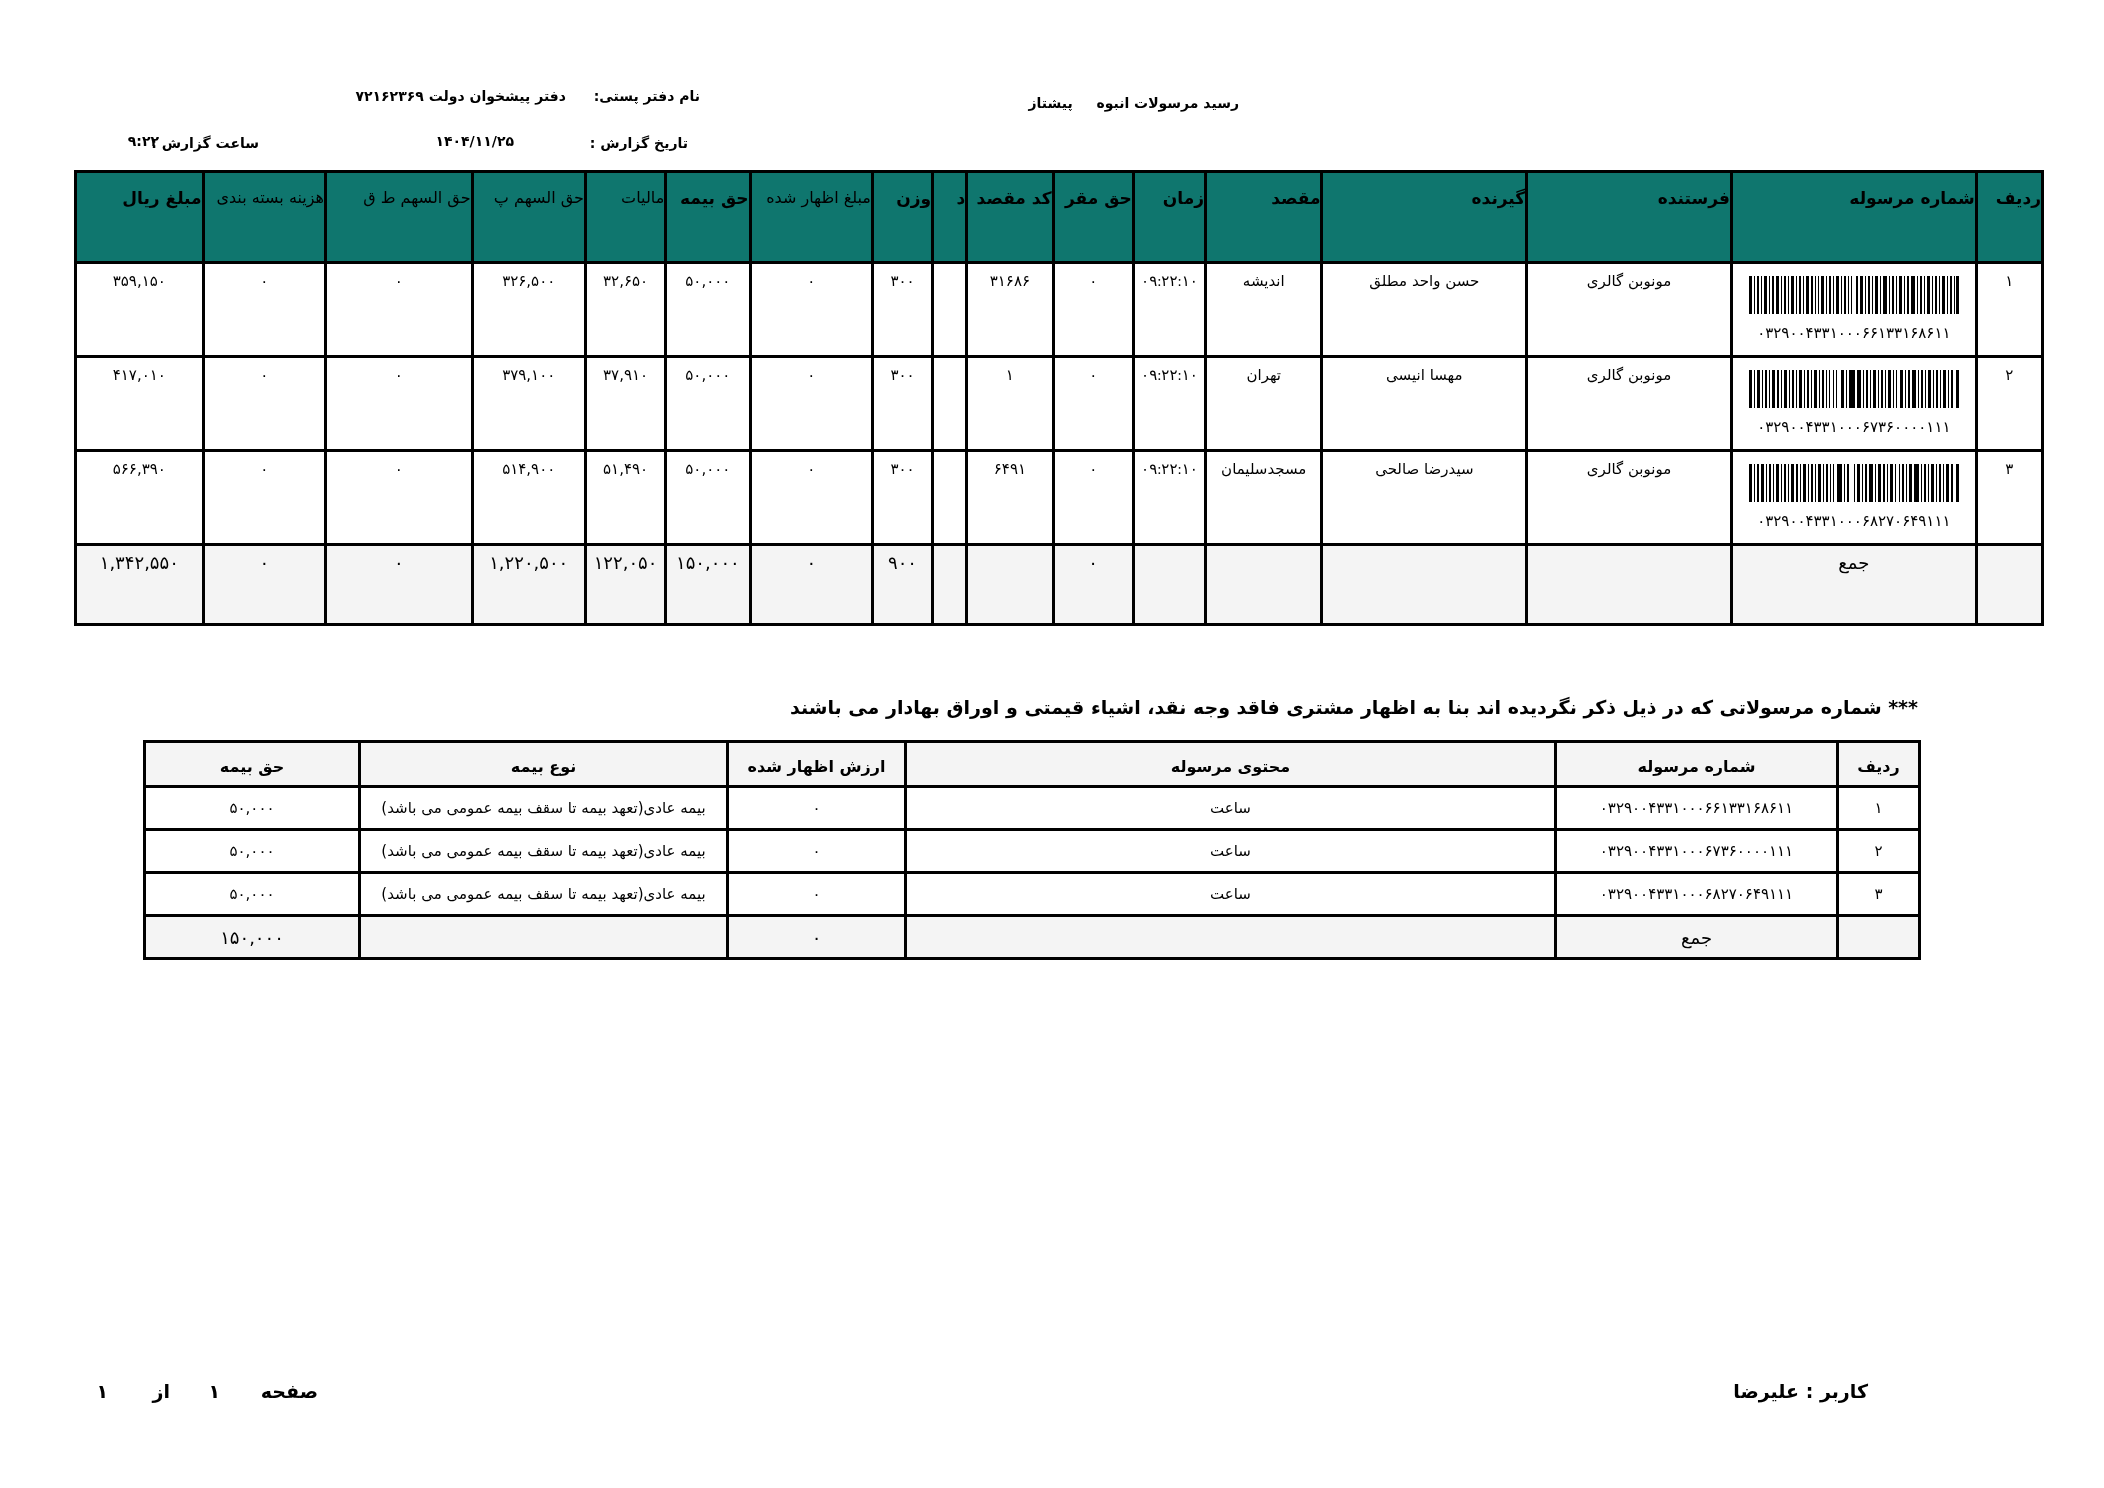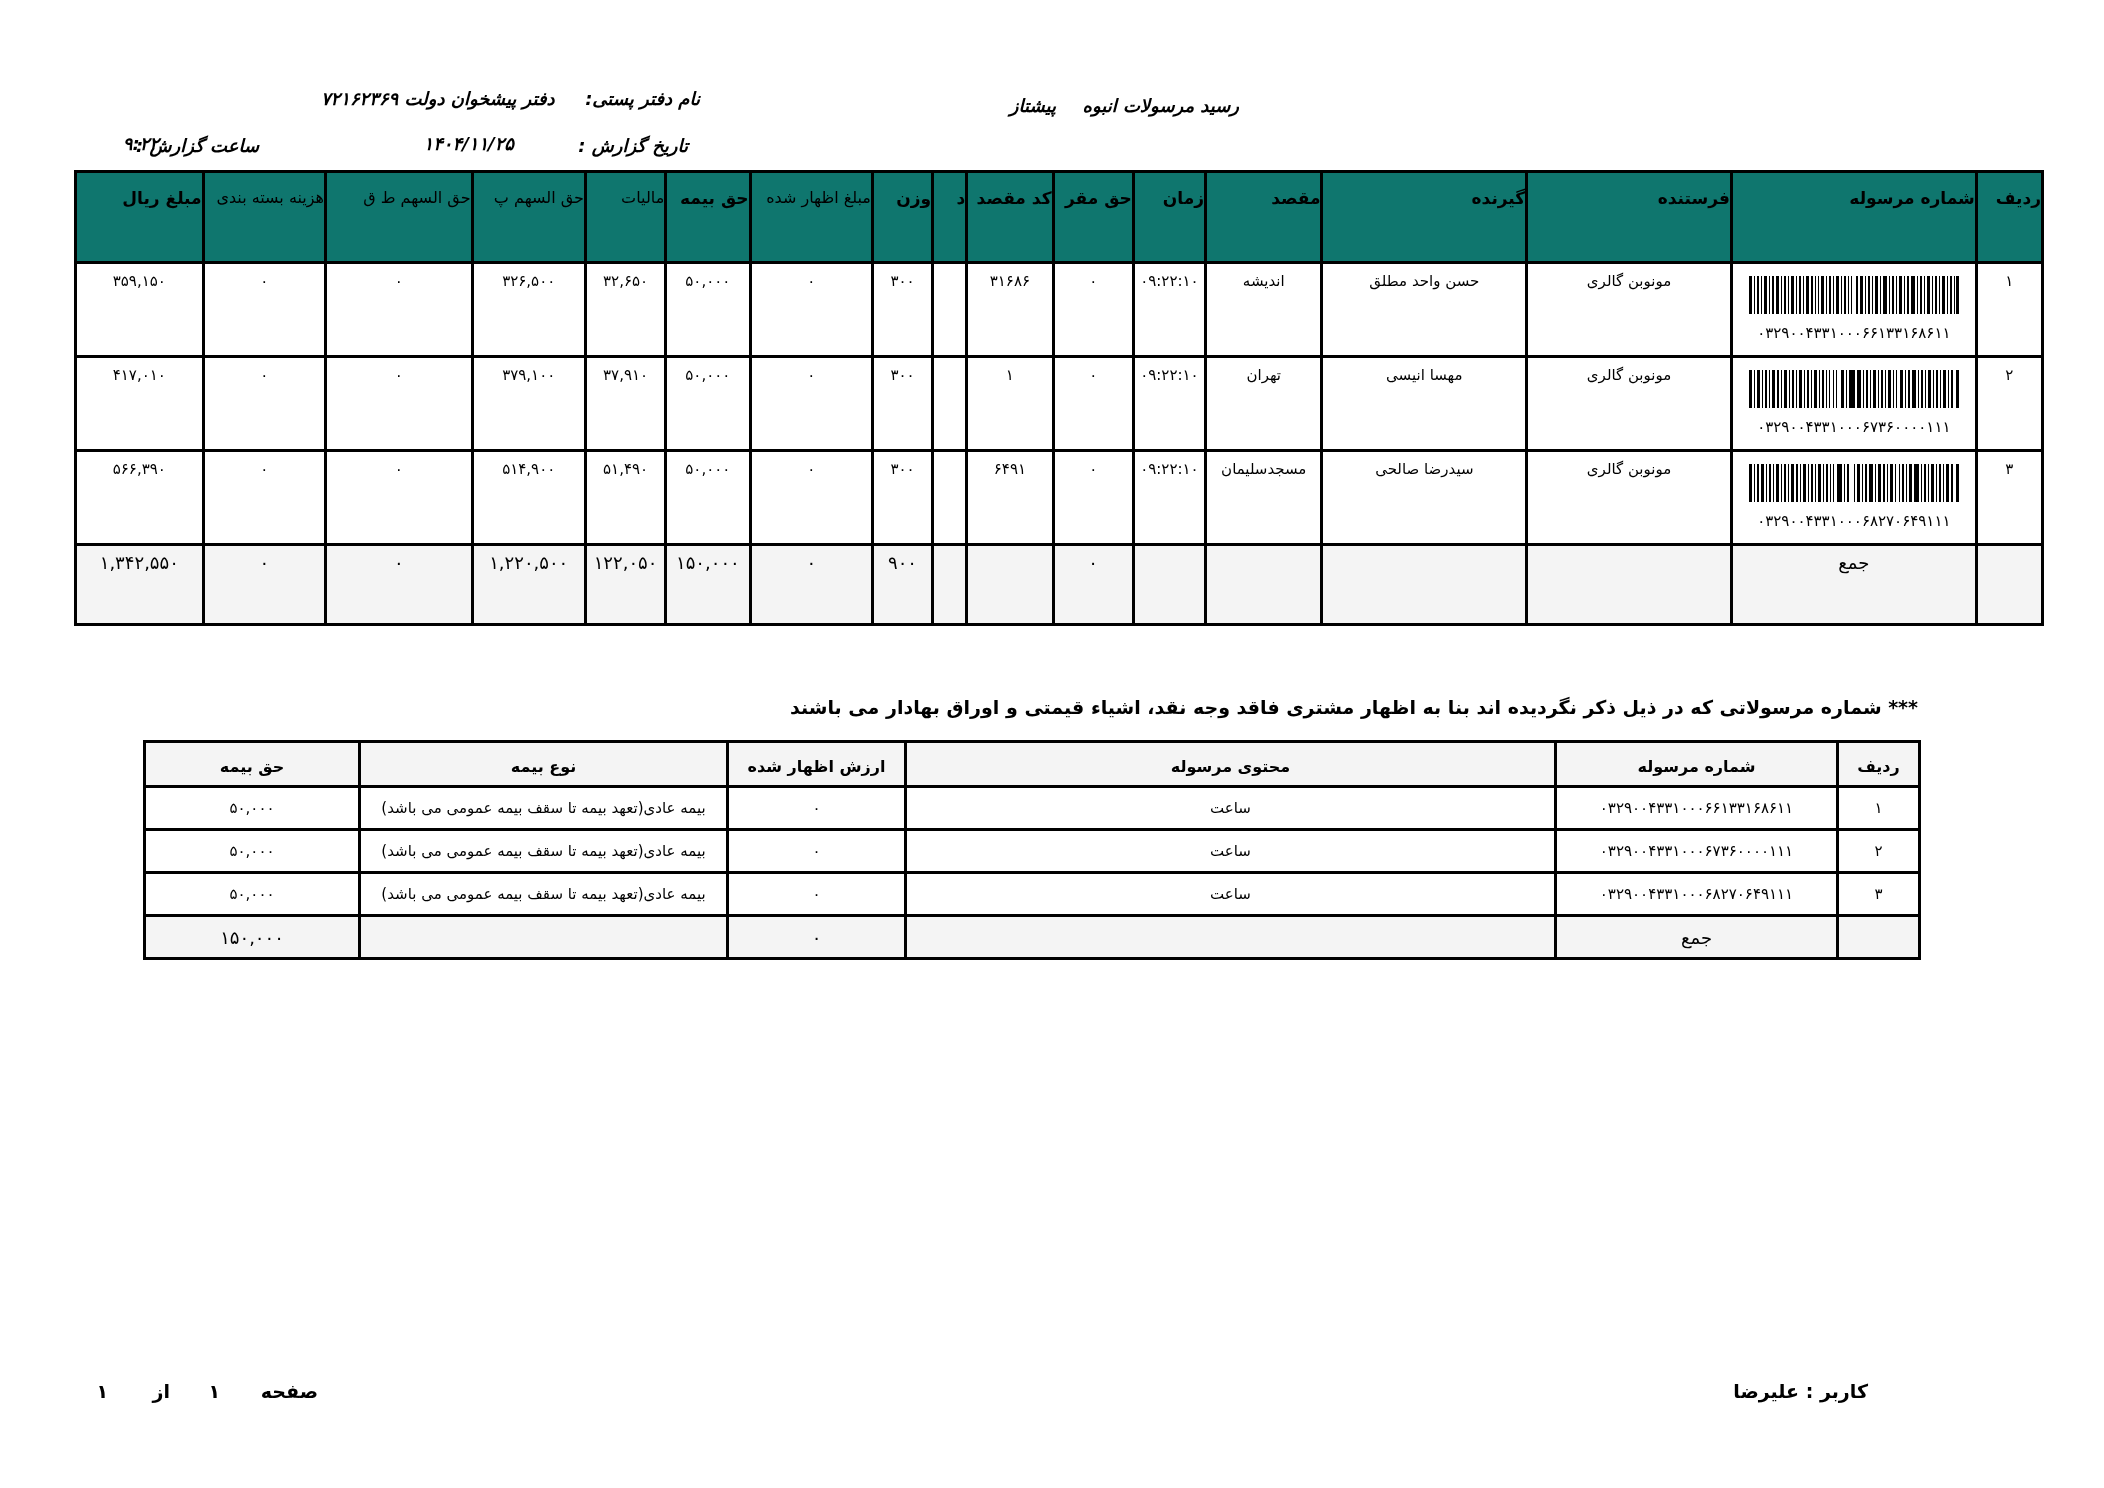--- a/index.html
+++ b/index.html
@@ -1,32 +1,32 @@
 <!DOCTYPE html>
 <html><head>
   <meta charset="utf-8">
   <style>
     html, body { margin:0; padding:0; background:#ffffff; }
     body { width:2104px; height:1488px; position:relative; overflow:hidden;
            font-family:"DejaVu Sans", sans-serif; color:#000; direction:rtl; }
     .abs { position:absolute; }
-    .hdr-text { font-size:18px; font-weight:bold; white-space:nowrap;font-style:italic; }
+    .hdr-text { font-size:14px; font-weight:bold; white-space:nowrap; }
 
     table { border-collapse:collapse; position:absolute; direction:rtl; table-layout:fixed; }
     td, th { border:3px solid #000; padding:0; text-align:center; vertical-align:top; }
 
     
     #main-table { left:74px; top:170px; width:1970px; }
     #main-table th { background:#0f766e; height:78px; font-size:17px; font-weight:bold; padding-top:10px; line-height:30px;text-align:right; }
     #main-table th.light { font-weight:normal; font-size:16px; }
     #main-table td { height:83px; font-size:15px; padding-top:8px; }
     #main-table tr.total td { background:#f4f4f4; height:76px; font-size:18px; padding-top:1px; line-height:32px; }
     .barcode { width:210px; height:38px; margin:4px auto 6px auto; }
     .serial { font-size:15px; letter-spacing:0.5px; direction:ltr; }
-    .time { font-size:12px; }
+    .time { font-size:12px;font-family:Liberation Serif, serif; }
 
     
     #note { right:186px; top:696px; font-size:19px; font-weight:bold; white-space:nowrap;margin-left:16px; }
 
     
     #ins-table { left:143px; top:740px; width:1775px; }
     #ins-table th { background:#f4f4f4; height:38px; font-size:16px; font-weight:bold; padding-top:4px; vertical-align:middle; }
     #ins-table td { height:40px; font-size:15px; vertical-align:middle; }
     #ins-table tr.total td { background:#f4f4f4; height:40px; font-size:18px; }
     .serial-sm { font-size:13px; direction:ltr; }

